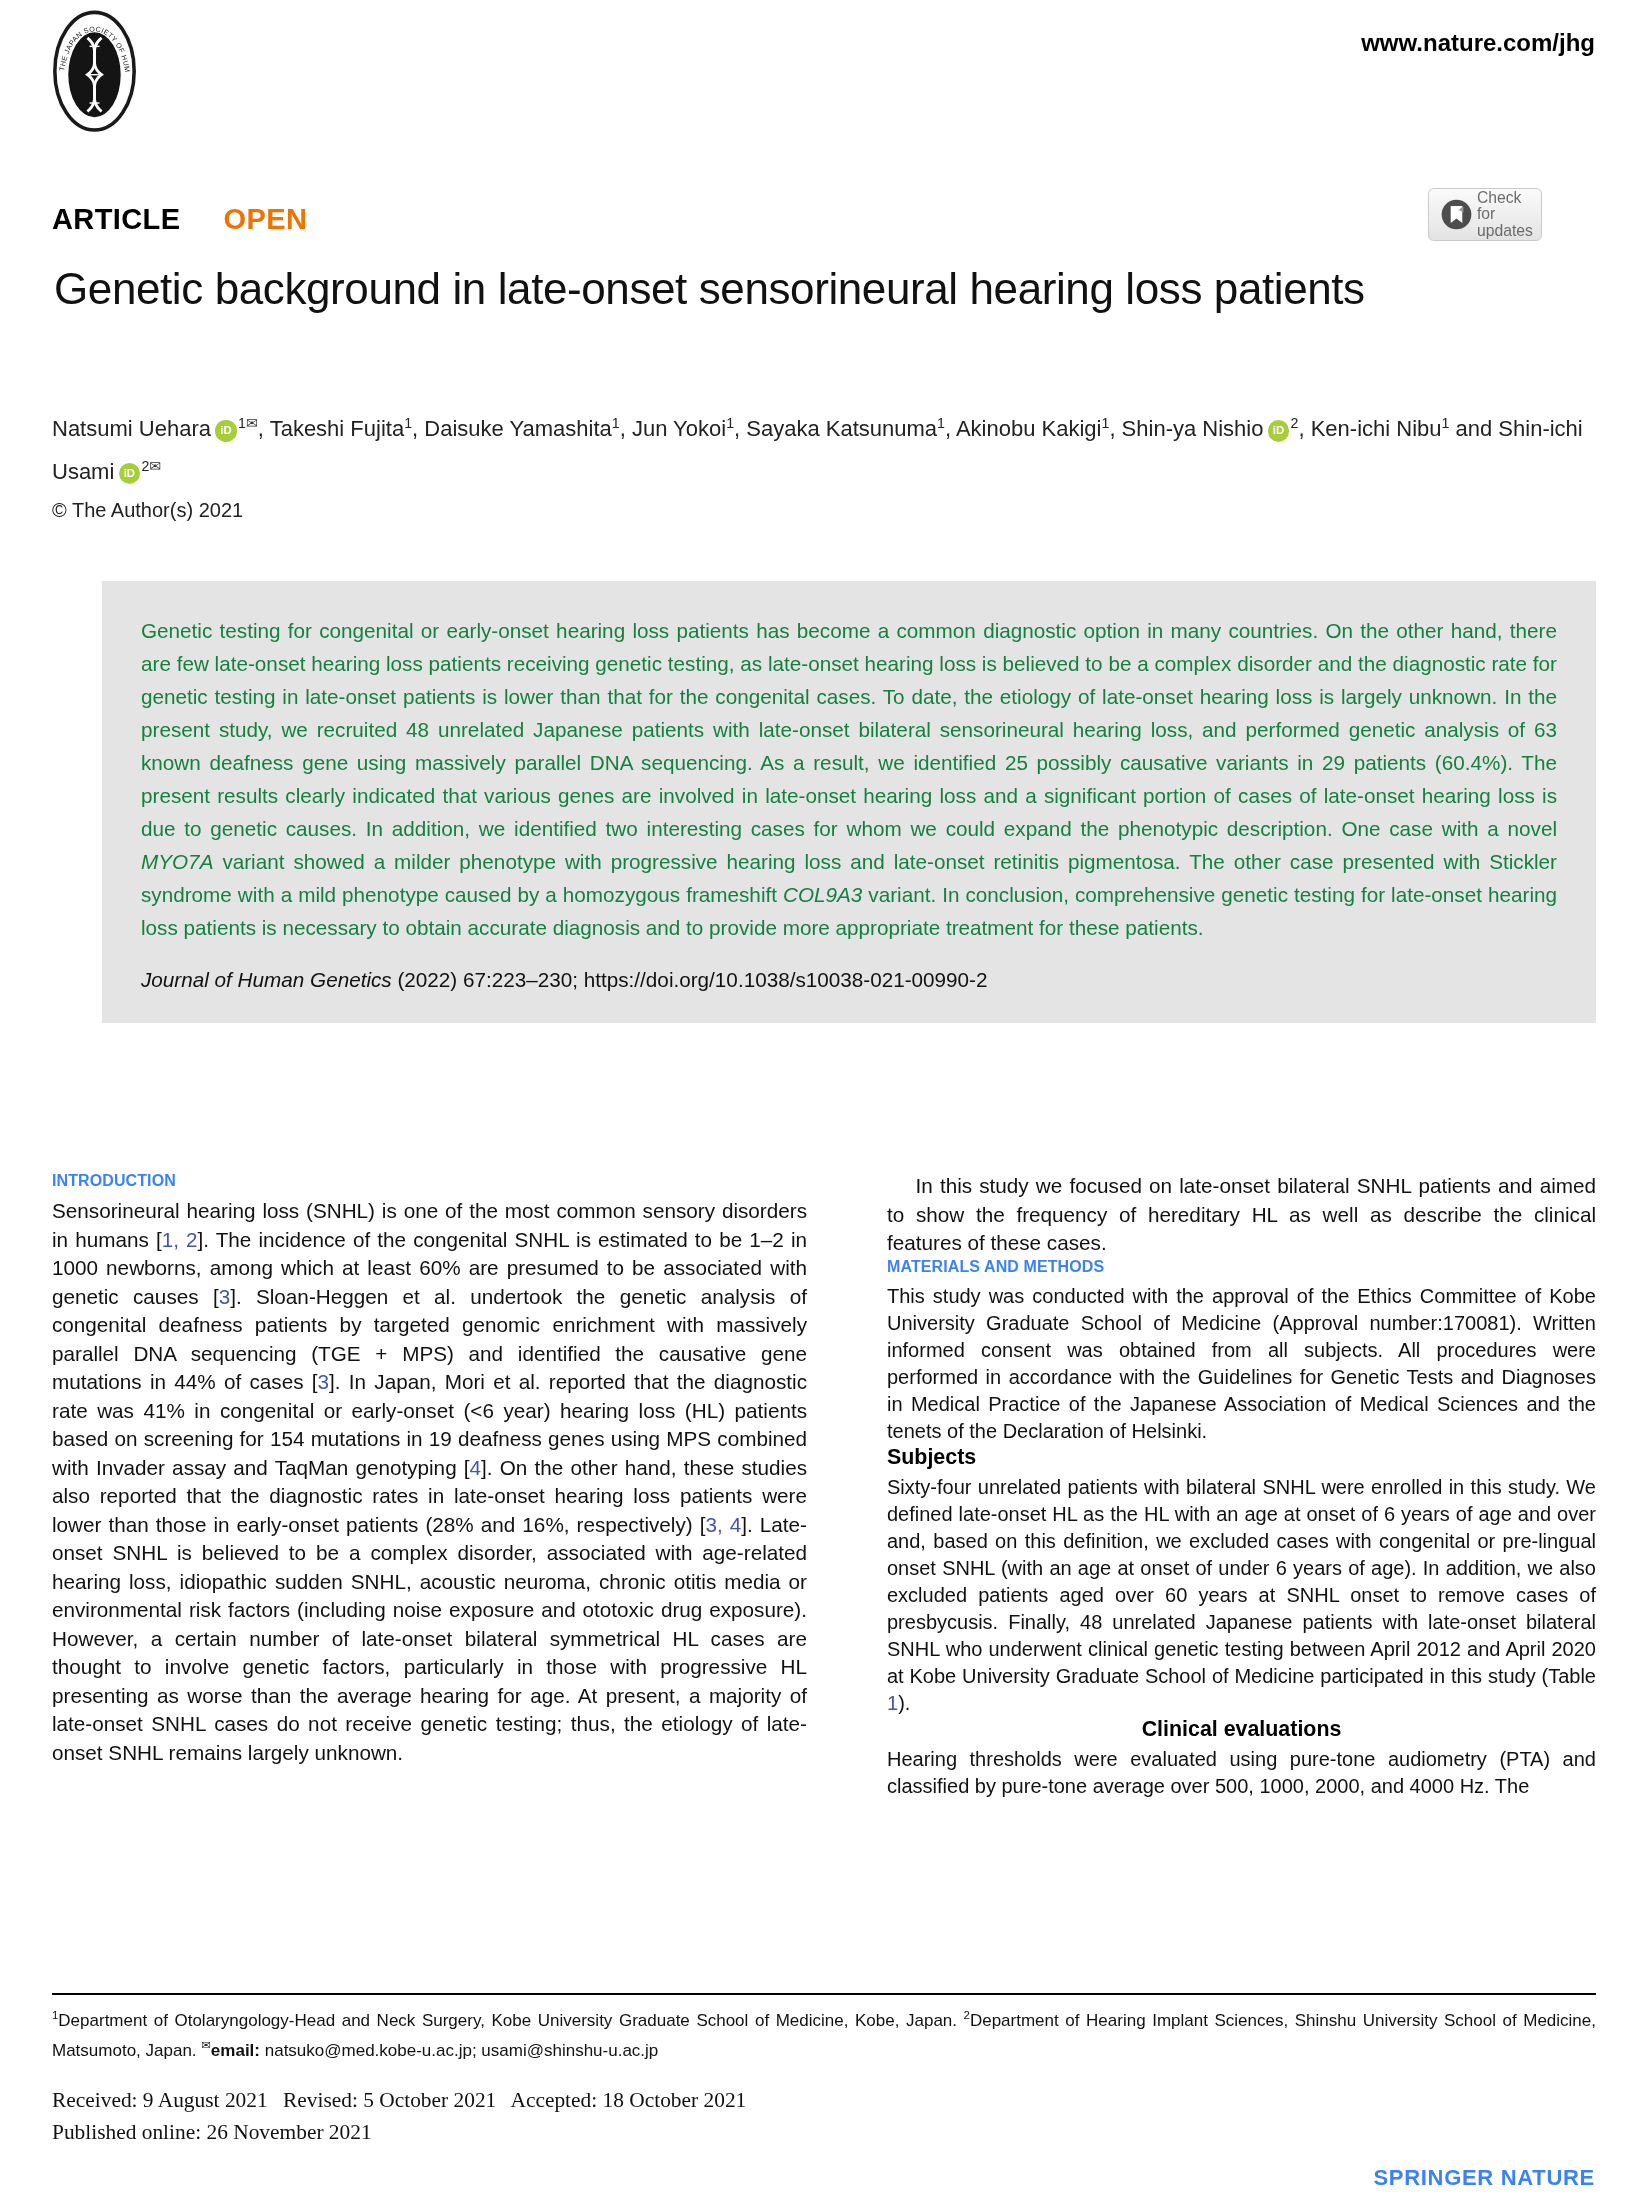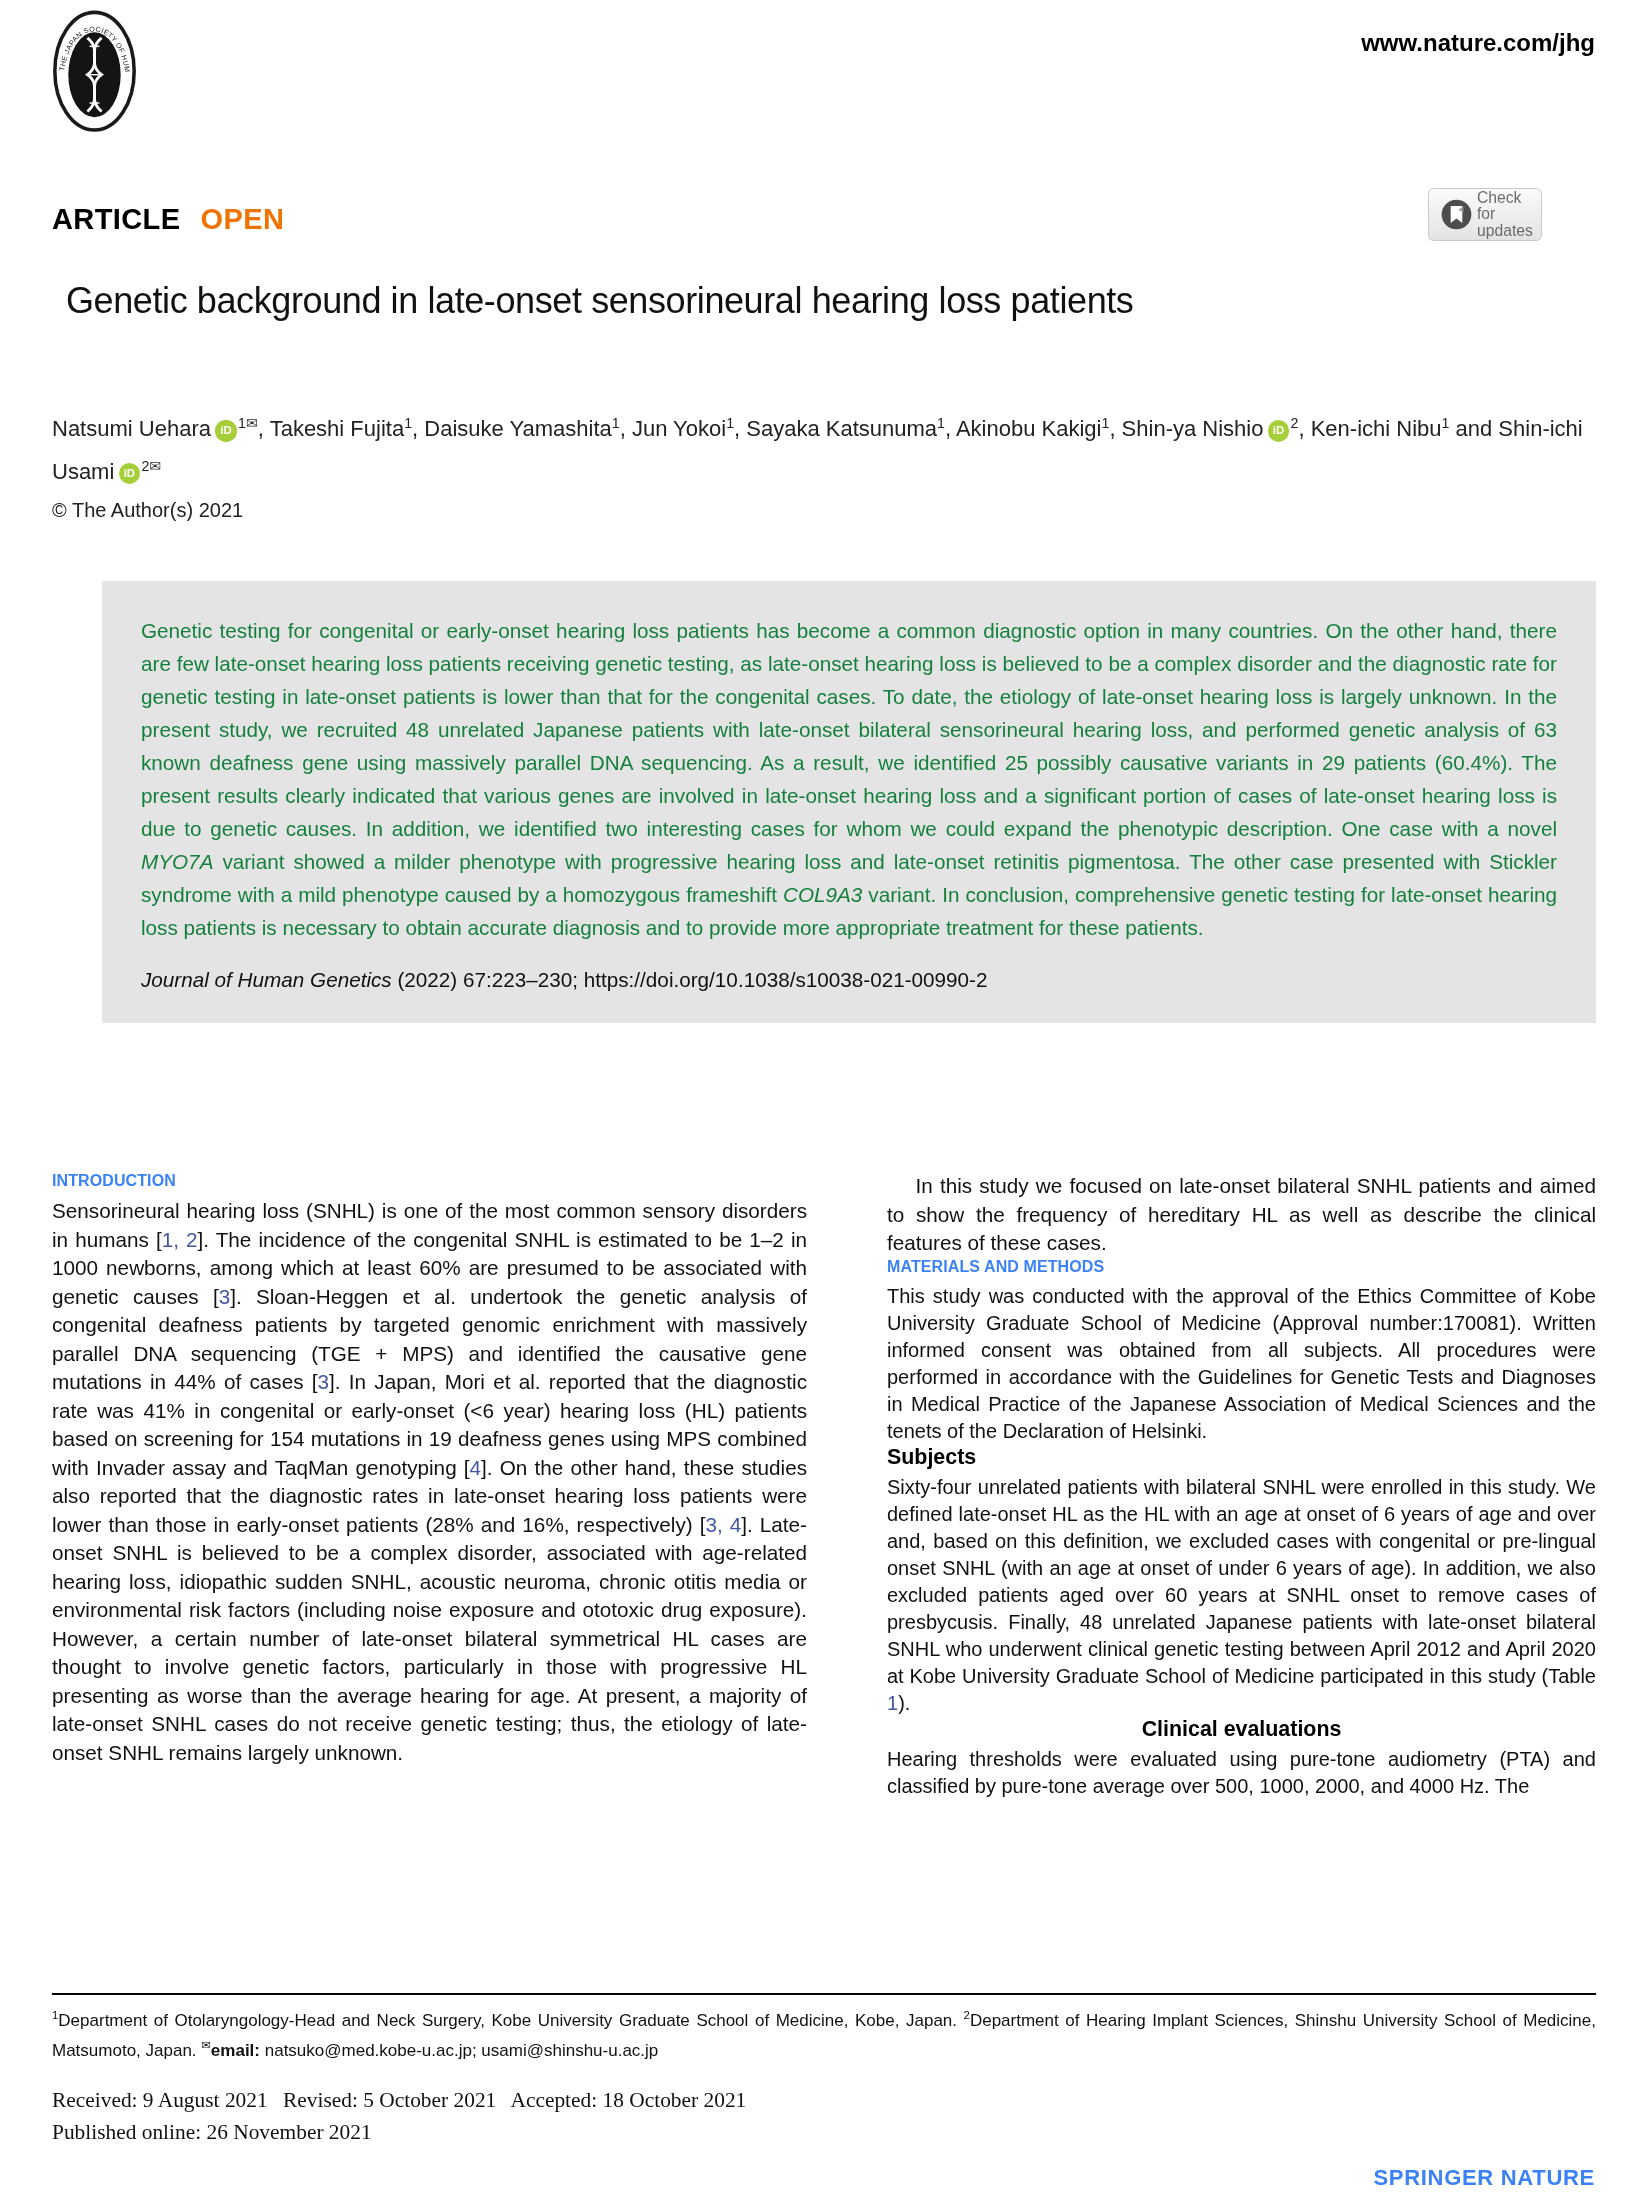--- a/index.html
+++ b/index.html
@@ -7,32 +7,32 @@
   .page {
     position:relative; width:1646px; height:2205px; margin:0 auto;
     background:#ffffff; overflow:hidden;
     font-family:"Liberation Sans", sans-serif; color:#1a1a1a;
   }
   
   .logo { position:absolute; left:52px; top:8.5px; }
   .site-url { position:absolute; right:51px; top:28.5px; font-size:24px; font-weight:bold; color:#000; }
   .article-row { position:absolute; left:52px; top:203px; font-size:29px; font-weight:800; letter-spacing:0.4px; }
   .article-label { color:#000; }
-  .open-label { color:#ee7300; margin-left:20px; }
+  .open-label { color:#ee7300; margin-left:43px; }
   .check-updates {
     position:absolute; right:104px; top:188px; width:114px; height:53px;
     background:linear-gradient(#fbfbfb,#e3e3e3); border:1.4px solid #c9c9c9; border-radius:5.7px;
     display:flex; align-items:center; gap:5px; padding:0 12px; cursor:pointer;
   }
   .check-updates span.cu-label { font-size:15.7px; color:#6b6b6b; line-height:1.05; }
   .cu-icon { width:31px; height:31px; flex:0 0 auto; }
   
   h1.title {
-    position:absolute; left:50px; top:251px; width:1460px; margin:16px;
-    font-size:36px; line-height:68px; font-weight:400; color:#111; letter-spacing:-0.4px;
+    position:absolute; left:50px; top:251px; width:1460px; margin:4px;
+    font-size:44px; line-height:68px; font-weight:400; color:#111; letter-spacing:-0.4px;
   }
   .authors { position:absolute; left:52px; top:405px; width:1546px; margin:0; font-size:22px; line-height:37px; color:#222; }
   .authors sup { font-size:14.2px; }
   .orcid {
     display:inline-block; width:21.4px; height:21.4px; border-radius:50%;
     background:#a6ce39; color:#fff; font-size:11.4px; font-weight:bold;
     text-align:center; line-height:21.4px; margin:0 1.4px 0 4.3px; transform:translateY(-2.1px);
   }
   .mailsup { color:#333; }
   .copyright { position:absolute; left:52px; top:499px; margin:0; font-size:20px; color:#222; }

